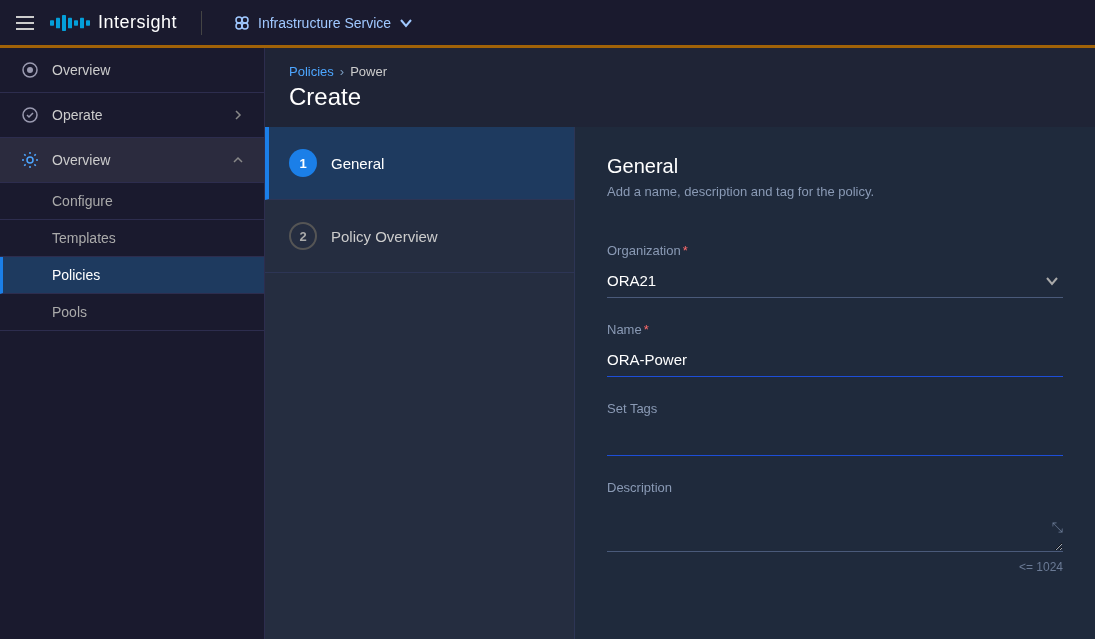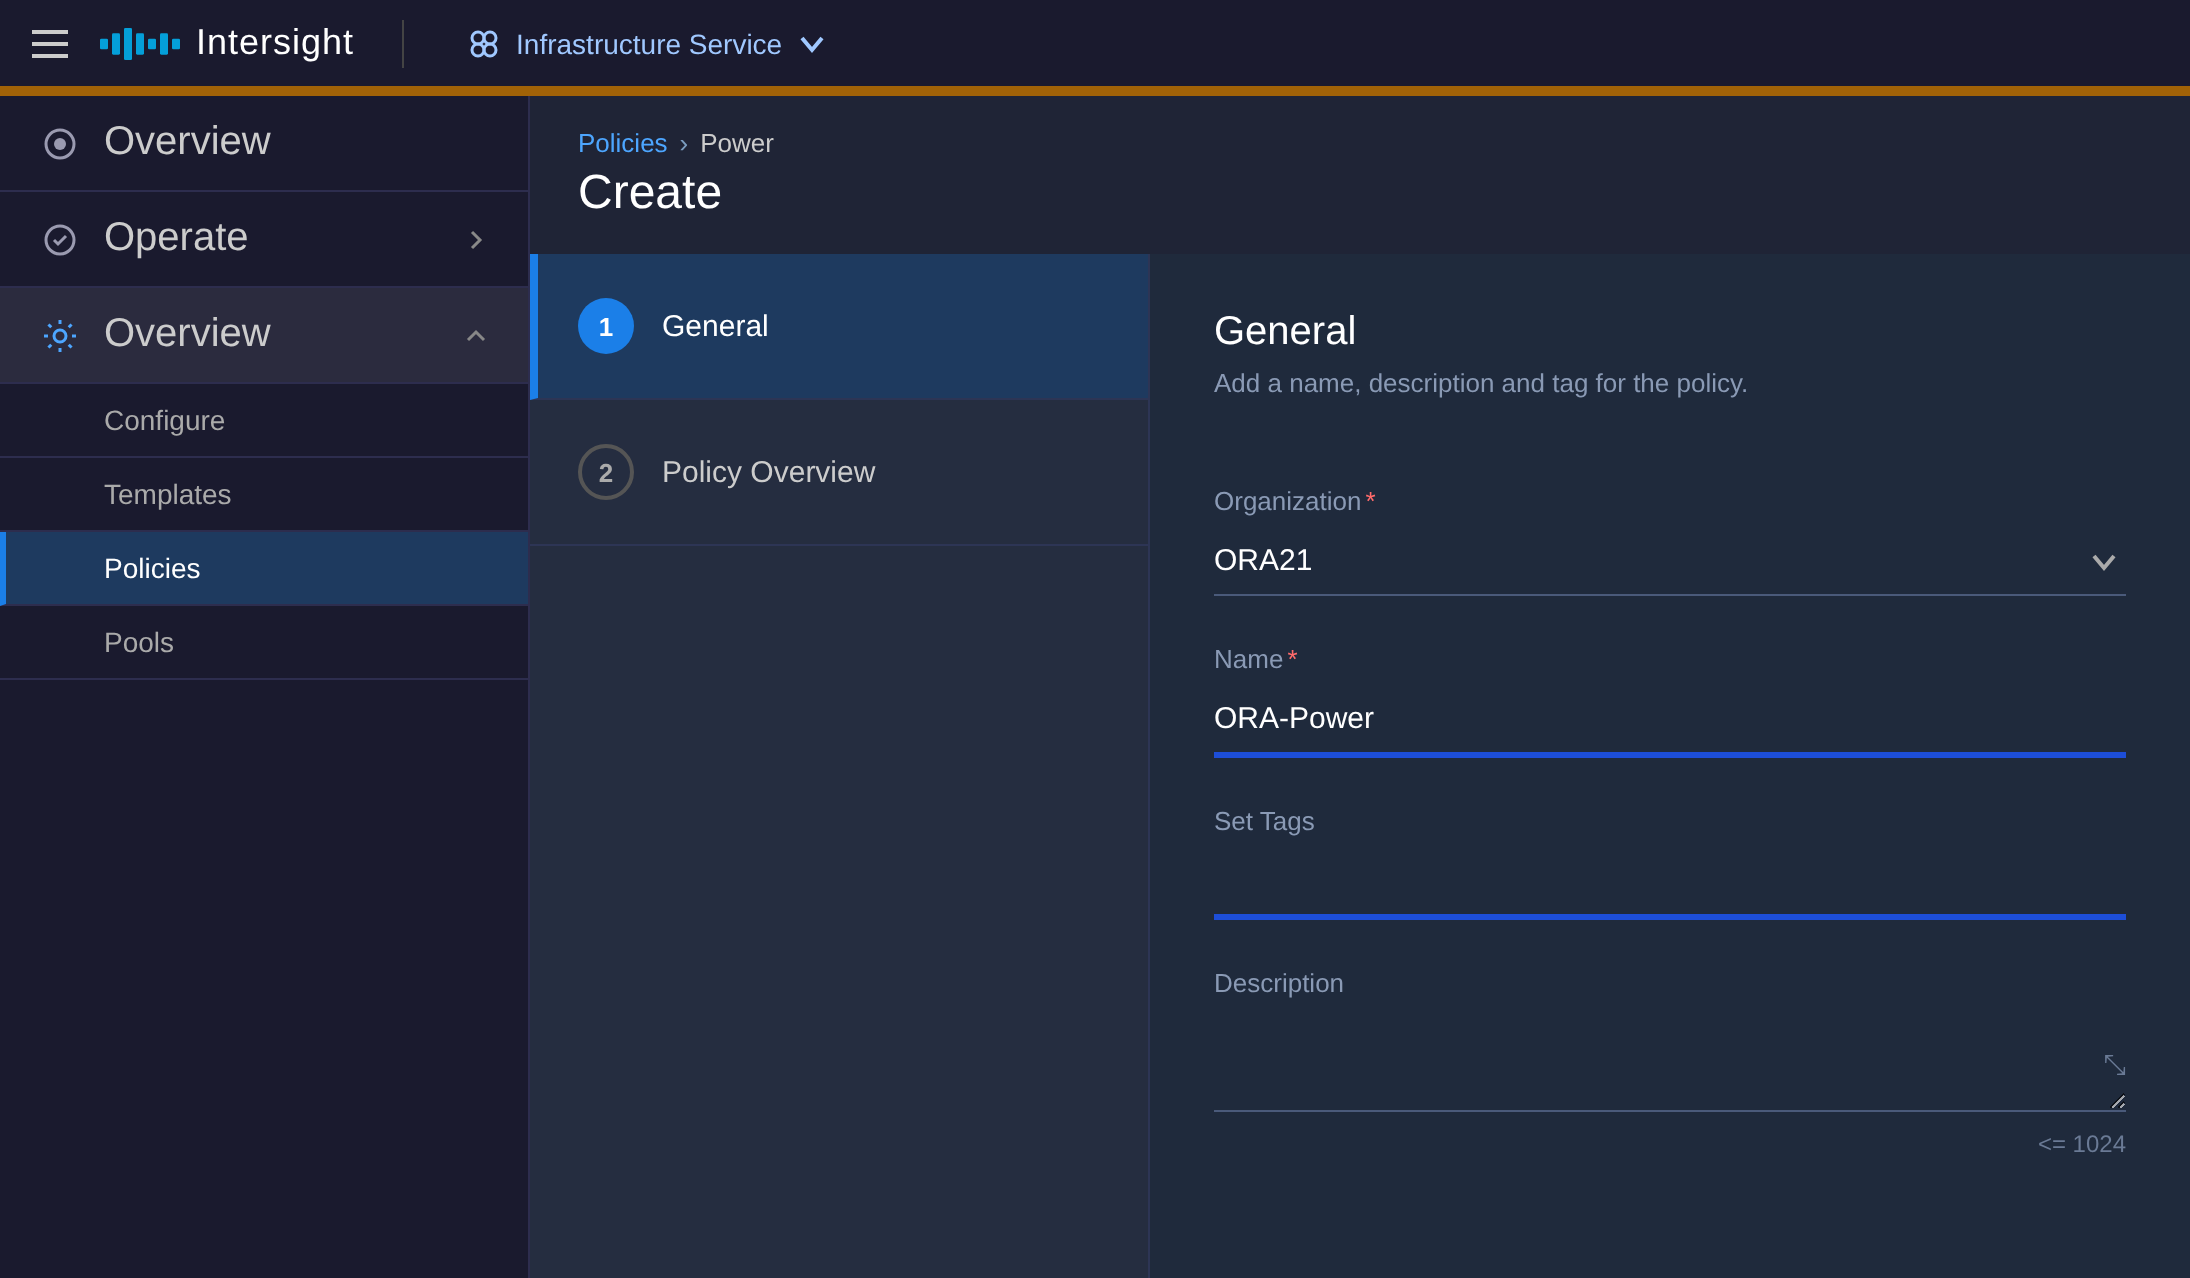--- a/index.html
+++ b/index.html
@@ -16,21 +16,21 @@
       height: 639px;
       overflow: hidden;
       display: flex;
       flex-direction: column;
     }
 
     
     .top-nav {
       height: 48px;
       background: #1a1a2e;
-      border-bottom: 5px solid #a16207;
+      border-bottom: 3px solid #a16207;
       display: flex;
       align-items: center;
       padding: 0 16px;
       gap: 16px;
       flex-shrink: 0;
     }
 
     .hamburger-icon {
       cursor: pointer;
       display: flex;
@@ -124,21 +124,21 @@
       background: rgba(255,255,255,0.08);
     }
 
     .sidebar-icon {
       width: 20px;
       height: 20px;
       flex-shrink: 0;
     }
 
     .sidebar-item-label {
-      font-size: 20px;
+      font-size: 14px;
     }
 
     .chevron-right {
       margin-left: auto;
       width: 12px;
       height: 12px;
     }
 
     .chevron-up {
       margin-left: auto;
@@ -328,21 +328,21 @@
       right: 4px;
       top: 50%;
       transform: translateY(-50%);
       pointer-events: none;
     }
 
     .form-input {
       width: 100%;
       background: transparent;
       border: none;
-      border-bottom: 3px solid #1d4ed8;
+      border-bottom: 1px solid #1d4ed8;
       color: #fff;
       font-size: 15px;
       padding: 8px 0;
       outline: none;
     }
 
     .form-input::placeholder {
       color: #4a5a7a;
     }
 

